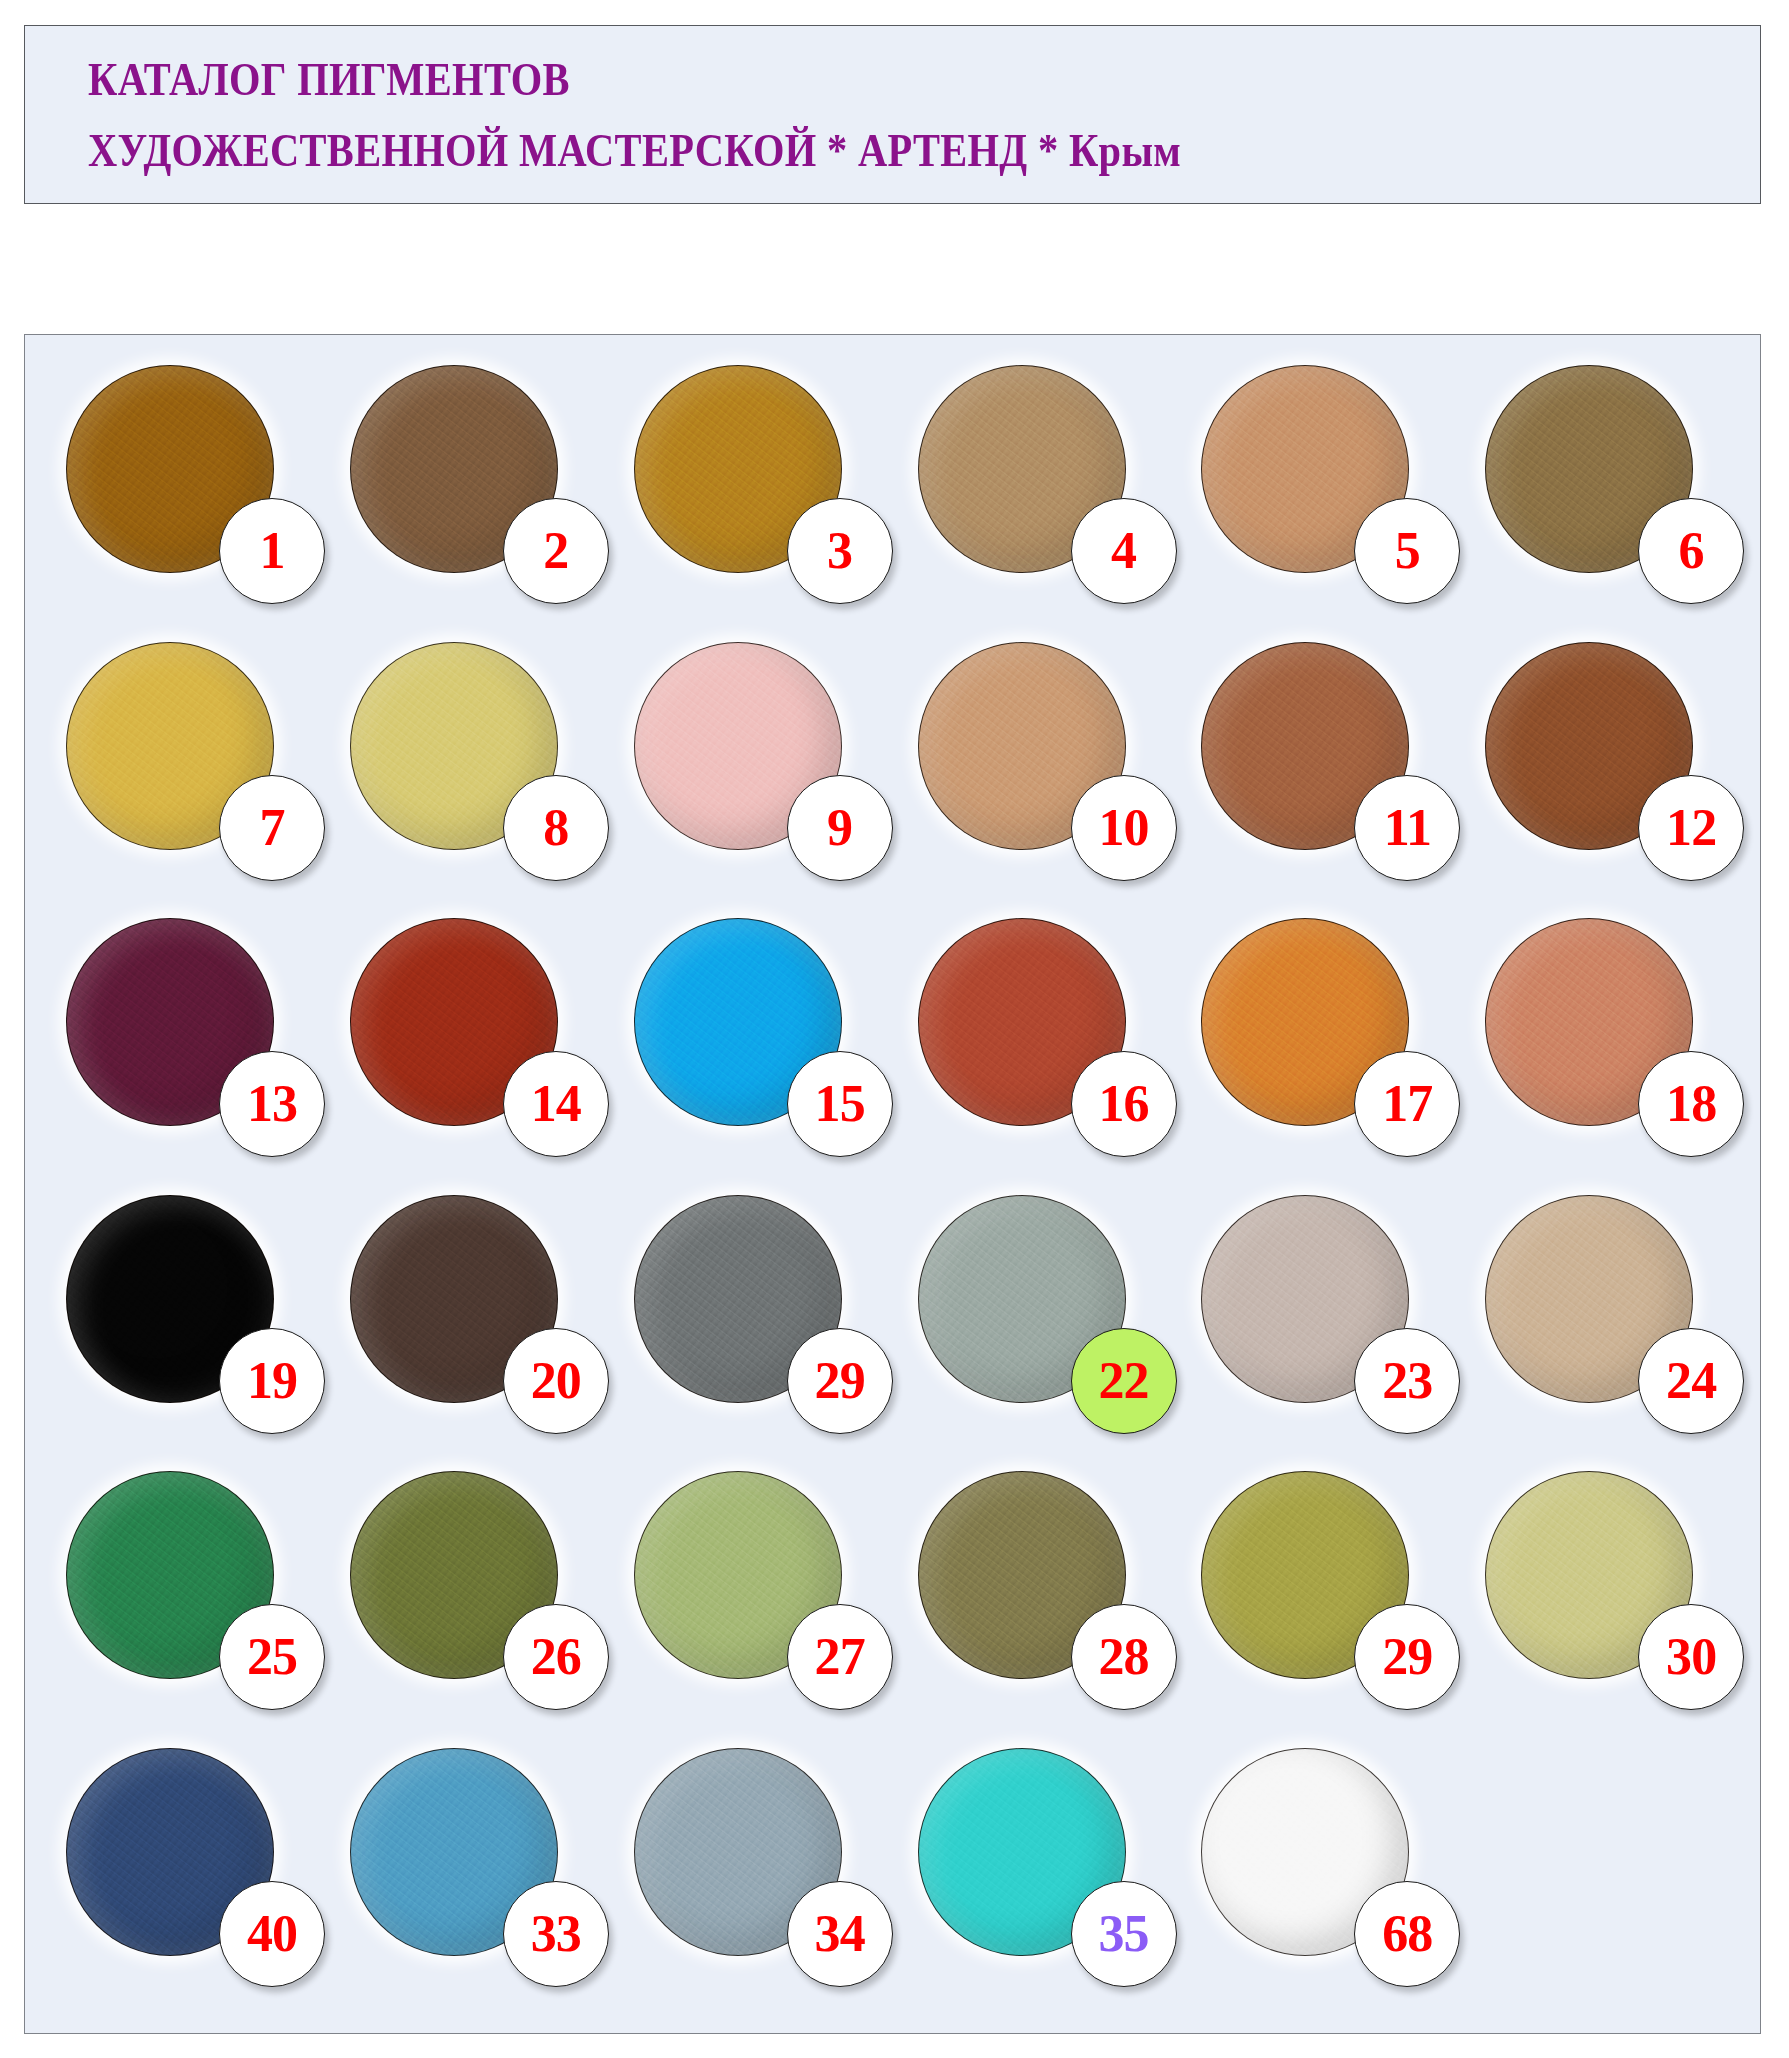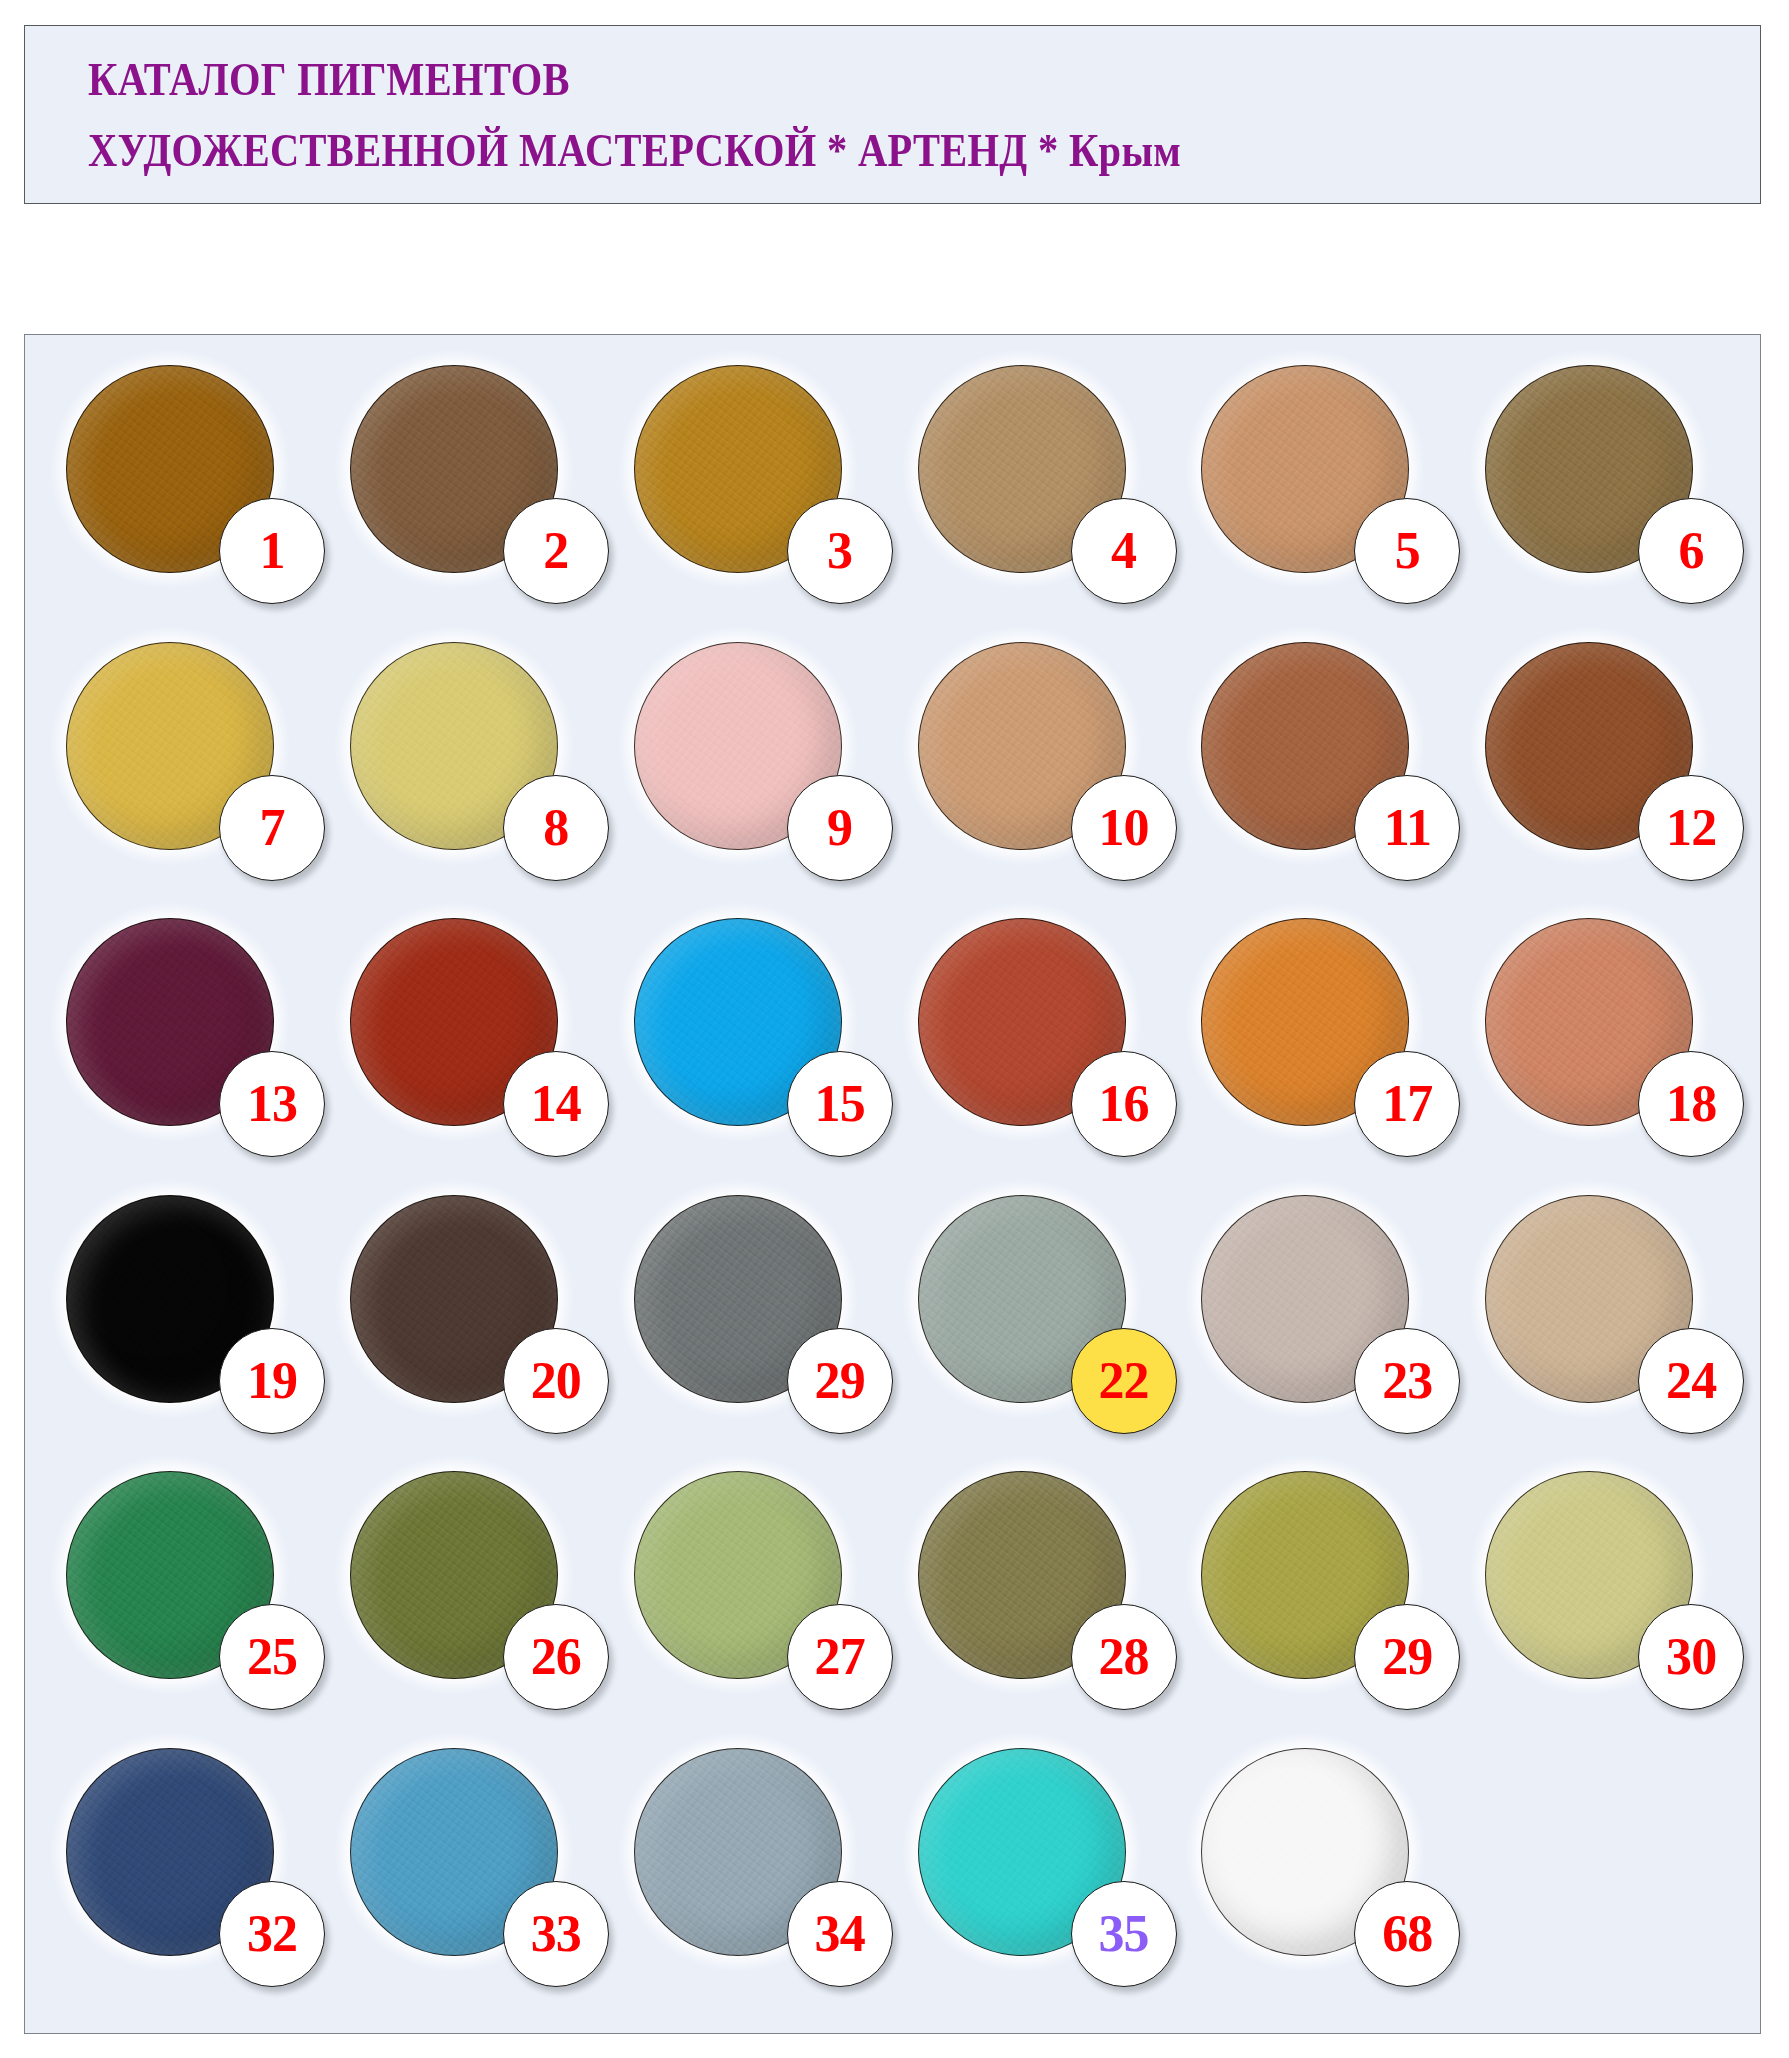--- a/index.html
+++ b/index.html
@@ -309,21 +309,21 @@
         </div>
         <div class="swatch-cell">
           <div class="pigment-disc" style="background: rgb(109, 114, 115);">
             <div class="number-badge" style="background: rgb(255, 255, 255); border-color: rgb(26, 26, 26);">
               <span class="number-badge-text" style="color: rgb(255, 0, 0);">29</span>
             </div>
           </div>
         </div>
         <div class="swatch-cell">
           <div class="pigment-disc" style="background: rgb(154, 168, 162);">
-            <div class="number-badge" style="background: #fde047; border-color: rgb(26, 26, 26);">
+            <div class="number-badge" style="background: #bef264; border-color: rgb(26, 26, 26);">
               <span class="number-badge-text" style="color: rgb(255, 0, 0);">22</span>
             </div>
           </div>
         </div>
         <div class="swatch-cell">
           <div class="pigment-disc" style="background: rgb(197, 182, 174);">
             <div class="number-badge" style="background: rgb(255, 255, 255); border-color: rgb(26, 26, 26);">
               <span class="number-badge-text" style="color: rgb(255, 0, 0);">23</span>
             </div>
           </div>
@@ -373,21 +373,21 @@
         <div class="swatch-cell">
           <div class="pigment-disc" style="background: rgb(204, 201, 135);">
             <div class="number-badge" style="background: rgb(255, 255, 255); border-color: rgb(26, 26, 26);">
               <span class="number-badge-text" style="color: rgb(255, 0, 0);">30</span>
             </div>
           </div>
         </div>
         <div class="swatch-cell">
           <div class="pigment-disc" style="background: rgb(47, 72, 116);">
             <div class="number-badge" style="background: rgb(255, 255, 255); border-color: rgb(26, 26, 26);">
-              <span class="number-badge-text" style="color: rgb(255, 0, 0);">32</span>
+              <span class="number-badge-text" style="color: rgb(255, 0, 0);">40</span>
             </div>
           </div>
         </div>
         <div class="swatch-cell">
           <div class="pigment-disc" style="background: rgb(77, 156, 195);">
             <div class="number-badge" style="background: rgb(255, 255, 255); border-color: rgb(26, 26, 26);">
               <span class="number-badge-text" style="color: rgb(255, 0, 0);">33</span>
             </div>
           </div>
         </div>

